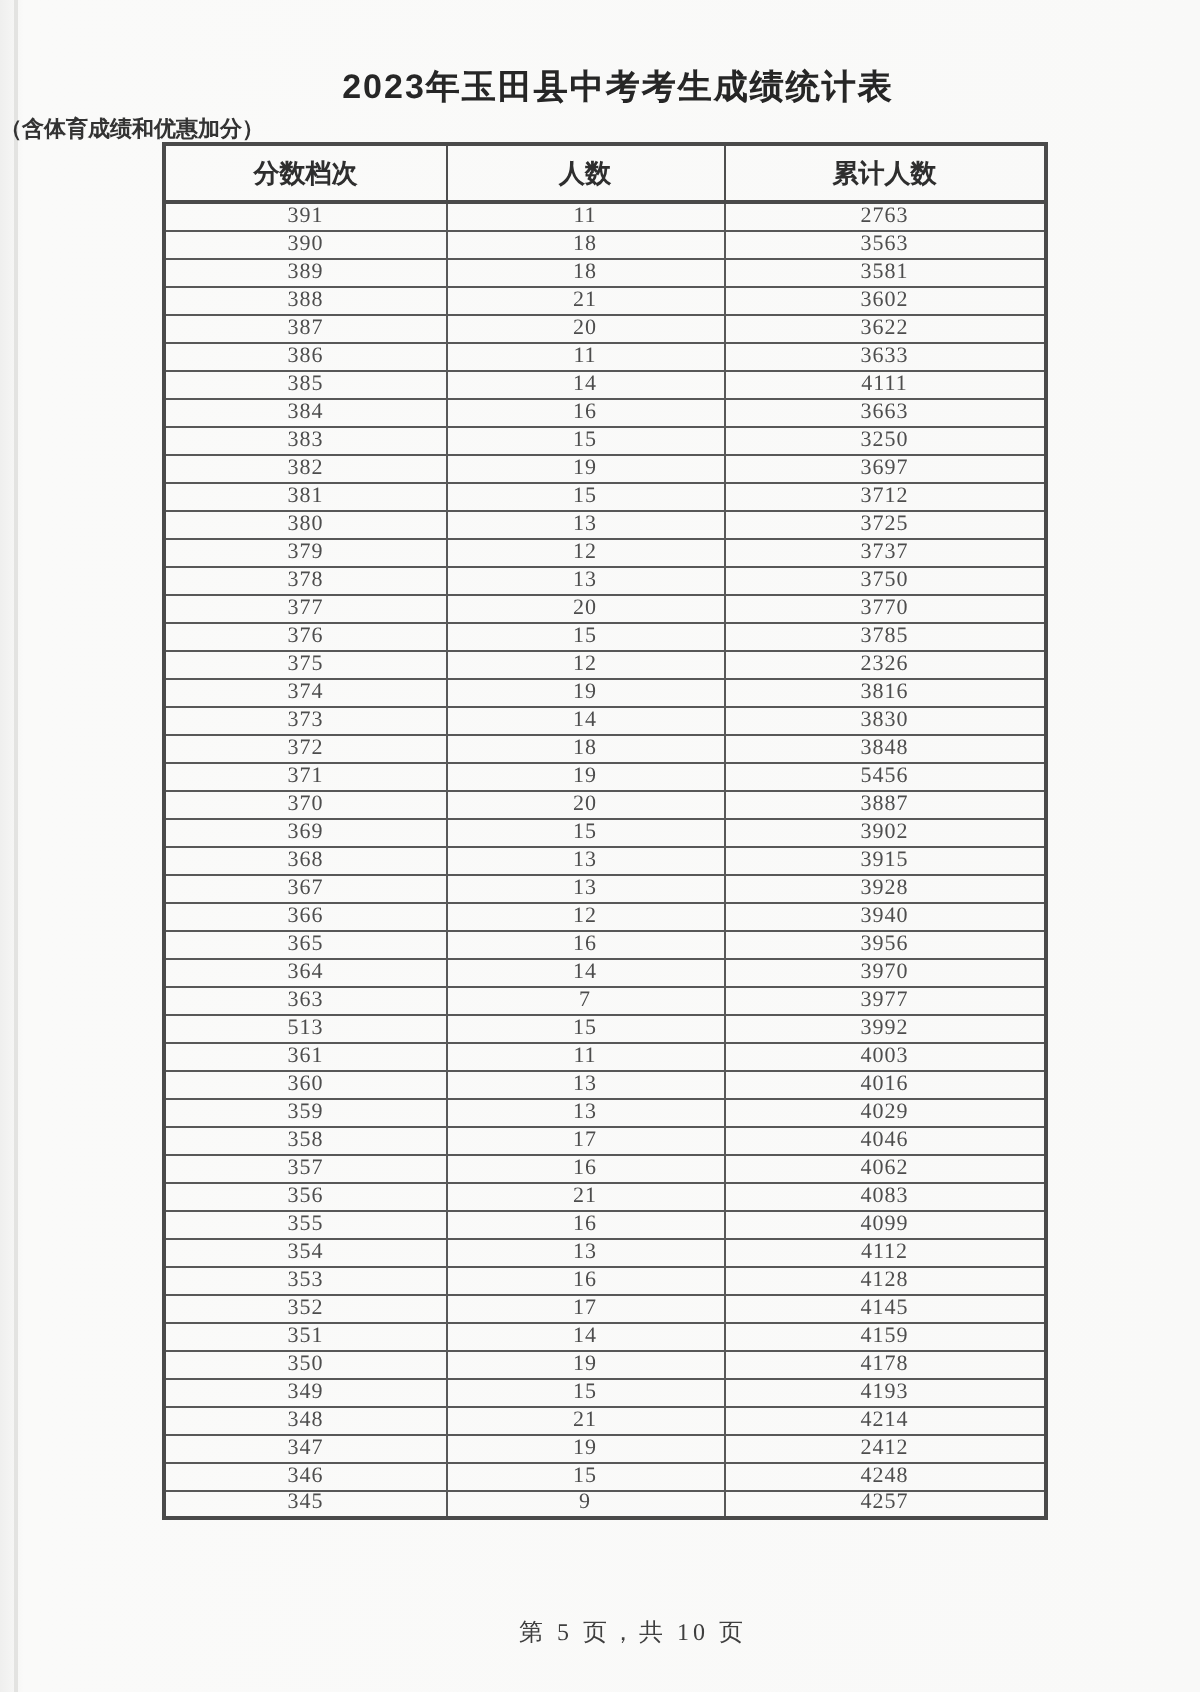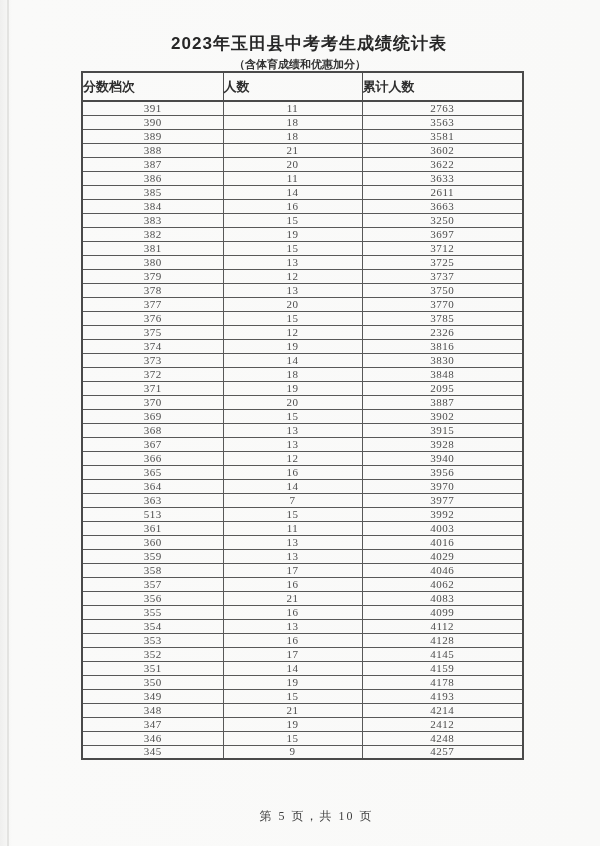--- a/index.html
+++ b/index.html
@@ -29,21 +29,20 @@
     font-family: "Liberation Sans", sans-serif;
     font-weight: 700;
     font-size: 17px;
     letter-spacing: 1px;
     color: #262626;
     padding-left: 18px;
   }
   .subtitle {
     position: absolute;
     top: 57px; left: 0; right: 0;
-    text-align: center;
     font-family: "Liberation Sans", sans-serif;
     font-weight: 700;
     font-size: 11px;
     color: #333333;
   }
   table.score-table {
     position: absolute;
     top: 71px; left: 81px;
     width: 441px;
     border-collapse: collapse;
@@ -51,21 +50,21 @@
     border: 2px solid #4a4a4a;
   }
   .score-table th {
     height: 29px;
     font-family: "Liberation Sans", sans-serif;
     font-weight: 700;
     font-size: 13px;
     color: #2e2e2e;
     border: 1px solid #4e4e4e;
     border-bottom: 2px solid #4a4a4a;
-    text-align: left;
+    text-align: center;
     vertical-align: middle;
   }
   .score-table td {
     height: 14px;
     font-size: 11px;
     line-height: 1;
     color: #4d4d4d;
     border: 1px solid #585858;
     text-align: center;
     vertical-align: middle;
@@ -132,21 +131,21 @@
           <td>3622</td>
         </tr>
         <tr>
           <td>386</td>
           <td>11</td>
           <td>3633</td>
         </tr>
         <tr>
           <td>385</td>
           <td>14</td>
-          <td>2611</td>
+          <td>4111</td>
         </tr>
         <tr>
           <td>384</td>
           <td>16</td>
           <td>3663</td>
         </tr>
         <tr>
           <td>383</td>
           <td>15</td>
           <td>3250</td>
@@ -202,21 +201,21 @@
           <td>3830</td>
         </tr>
         <tr>
           <td>372</td>
           <td>18</td>
           <td>3848</td>
         </tr>
         <tr>
           <td>371</td>
           <td>19</td>
-          <td>2095</td>
+          <td>5456</td>
         </tr>
         <tr>
           <td>370</td>
           <td>20</td>
           <td>3887</td>
         </tr>
         <tr>
           <td>369</td>
           <td>15</td>
           <td>3902</td>

